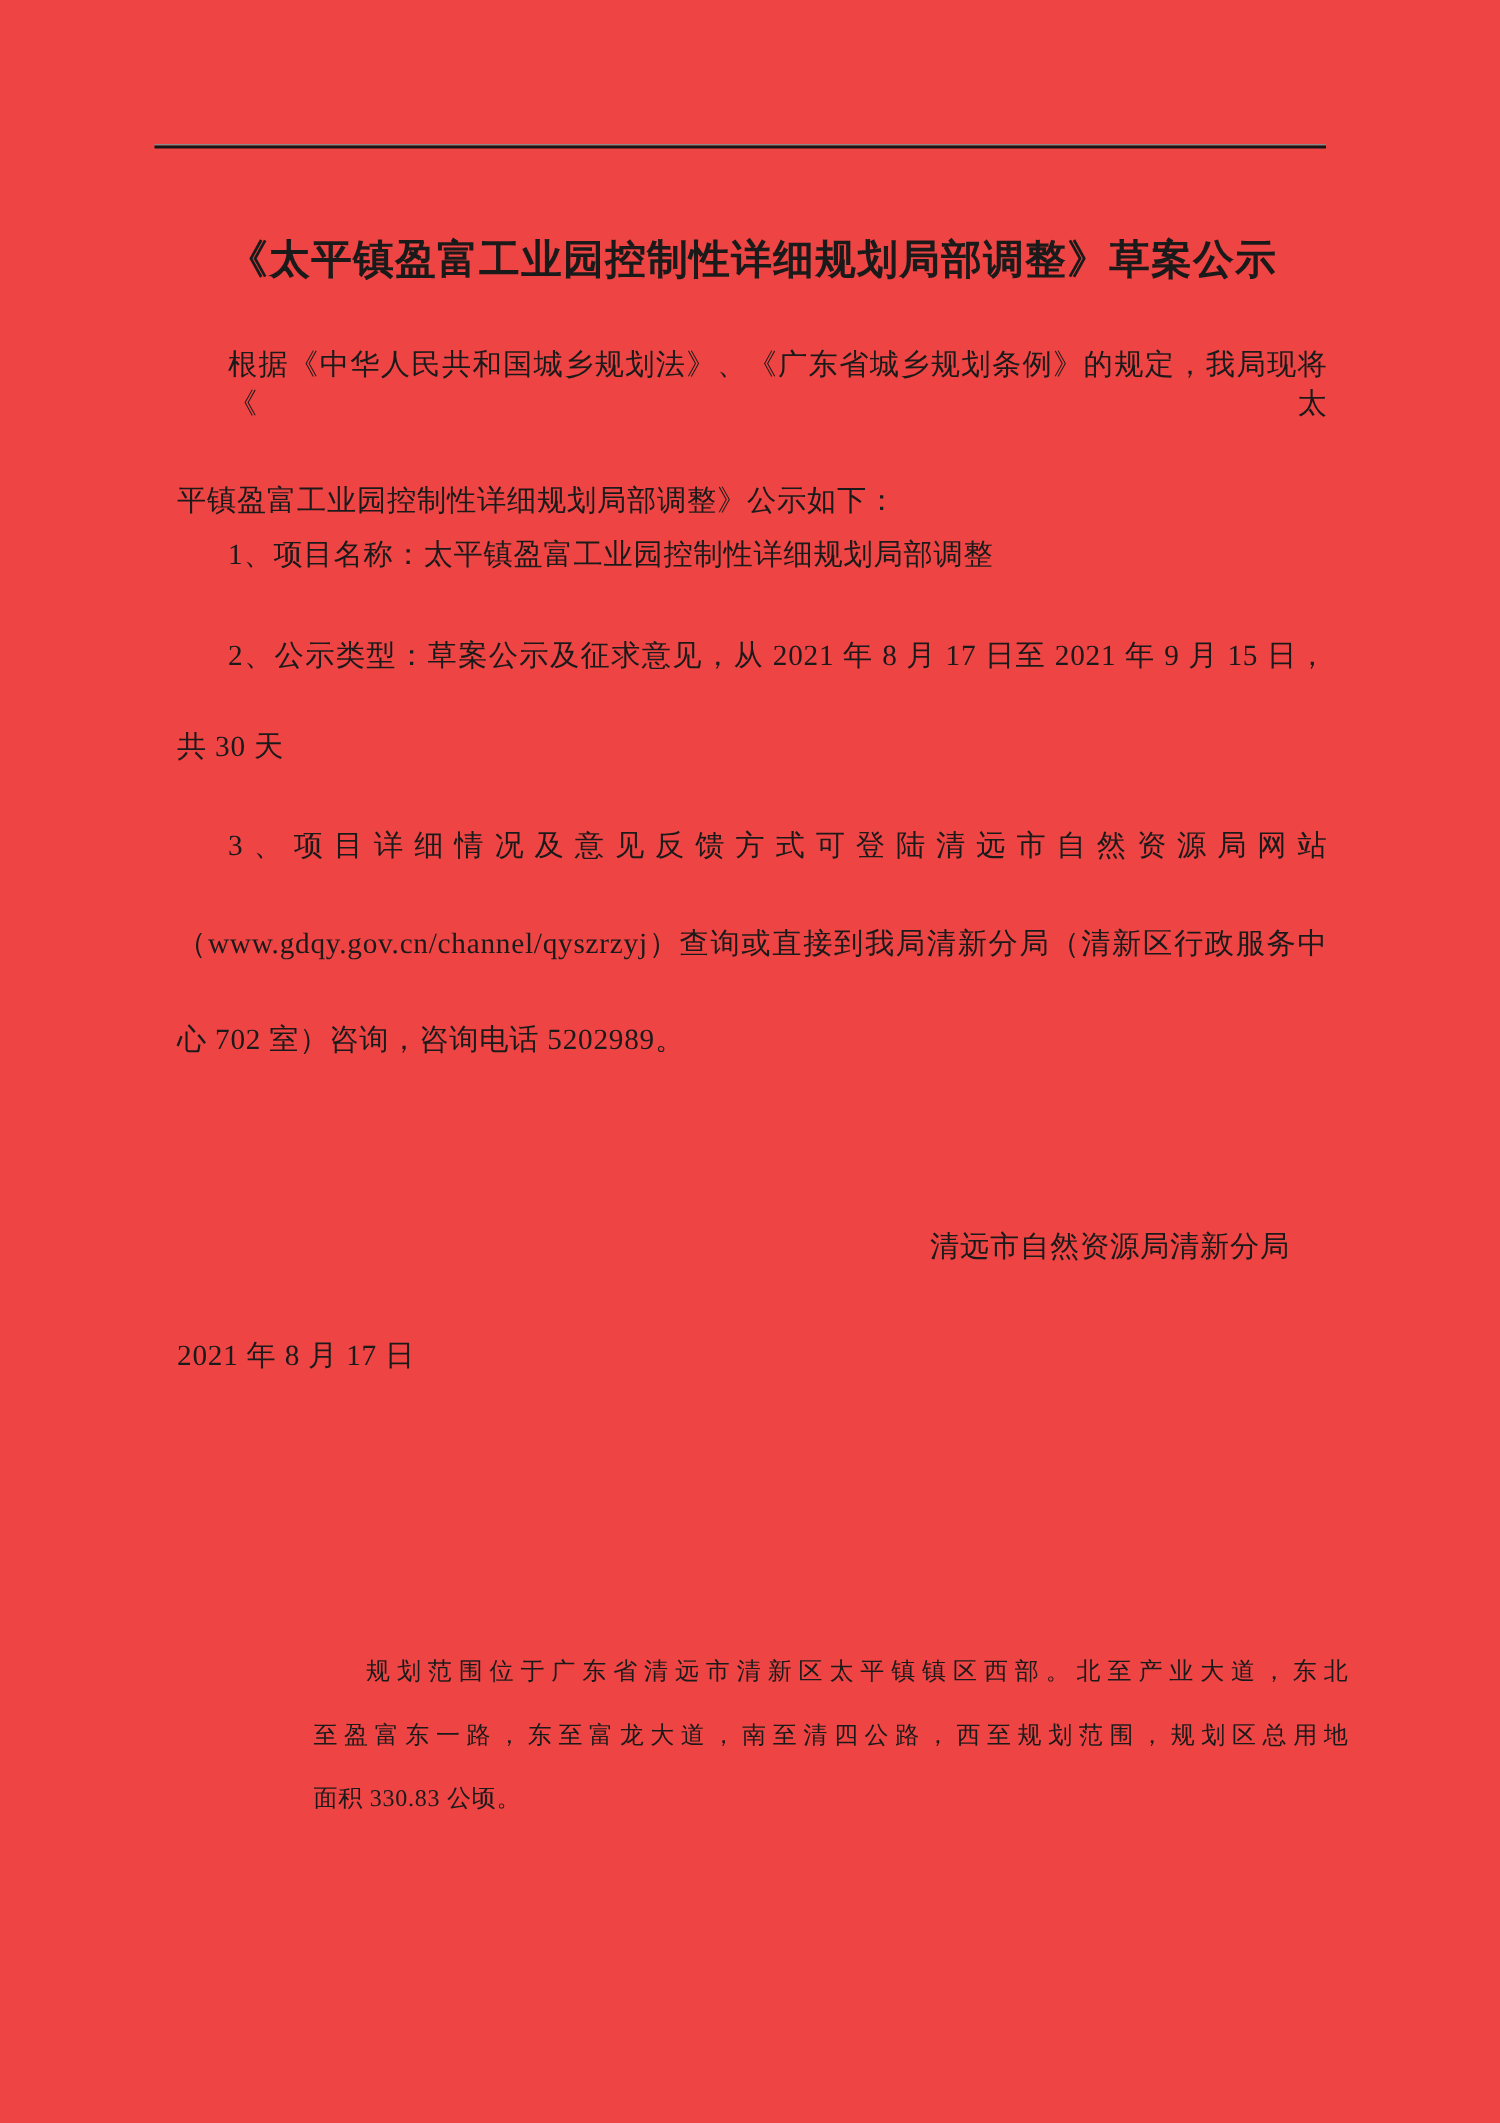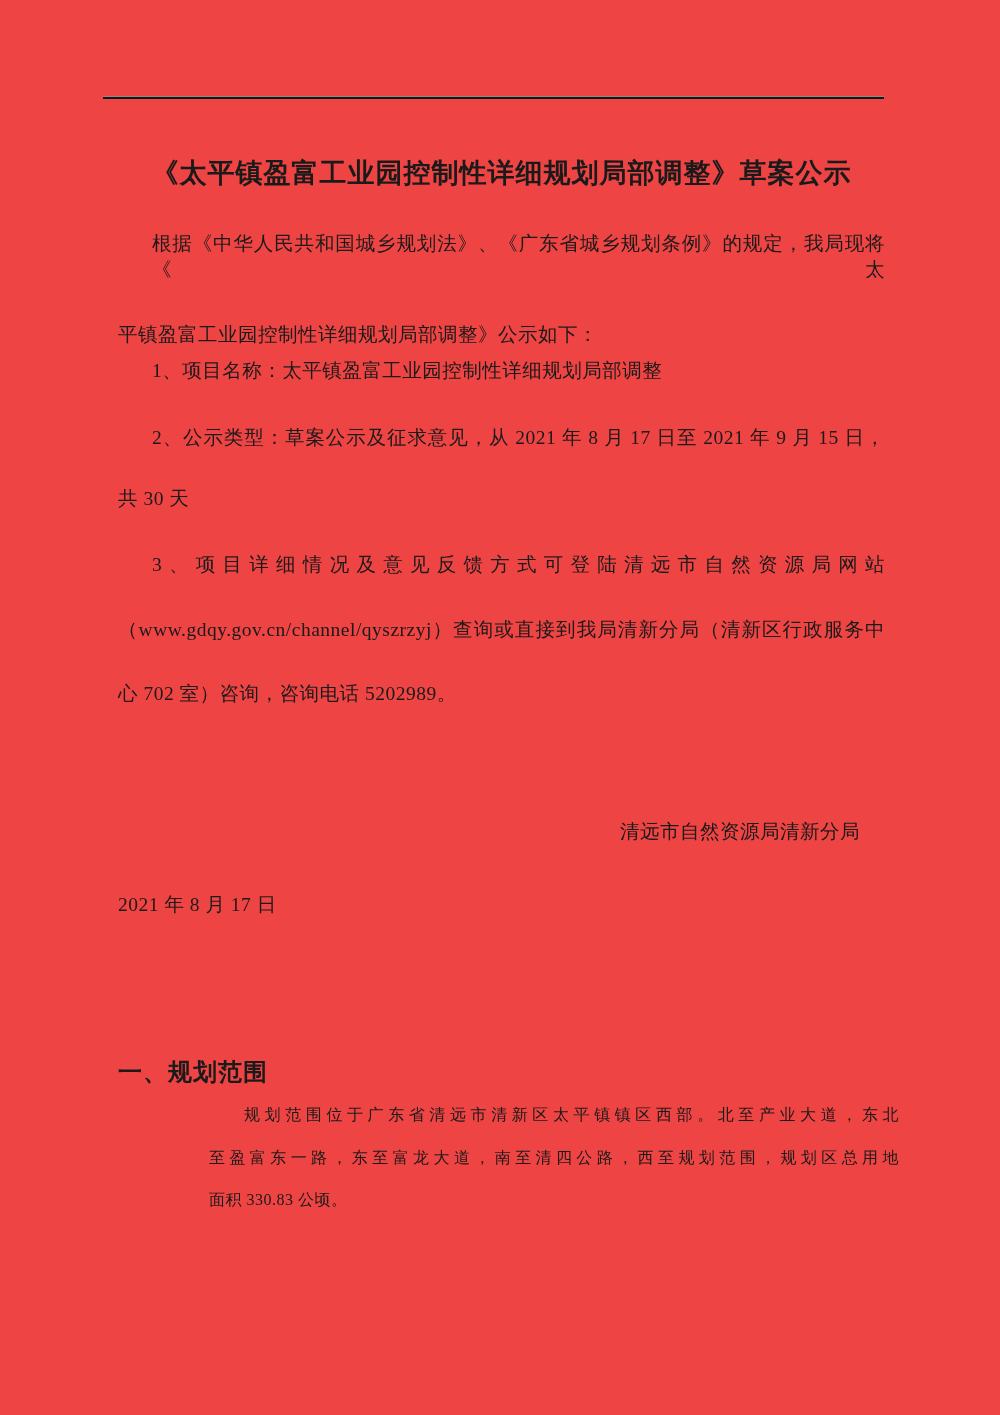--- a/index.html
+++ b/index.html
@@ -116,21 +116,20 @@
     <div class="line item3l1 indent bold justify">3、项目详细情况及意见反馈方式可登陆清远市自然资源局网站</div>
 
     <div class="line item3l2 bold justify">（www.gdqy.gov.cn/channel/qyszrzyj）查询或直接到我局清新分局（清新区行政服务中</div>
 
     <div class="line item3l3 bold">心 702 室）咨询，咨询电话 5202989。</div>
 
     <div class="line signature">清远市自然资源局清新分局</div>
 
     <div class="line doc-date">2021 年 8 月 17 日</div>
 
-    <div class="line section-heading">一、规划范围</div>
 
     <div class="sub-block">
       <div class="line p2l1 justify">规划范围位于广东省清远市清新区太平镇镇区西部。北至产业大道，东北</div>
 
       <div class="line p2l2 justify">至盈富东一路，东至富龙大道，南至清四公路，西至规划范围，规划区总用地</div>
 
       <div class="line p2l3">面积 330.83 公顷。</div>
     </div>
 
   </div>

